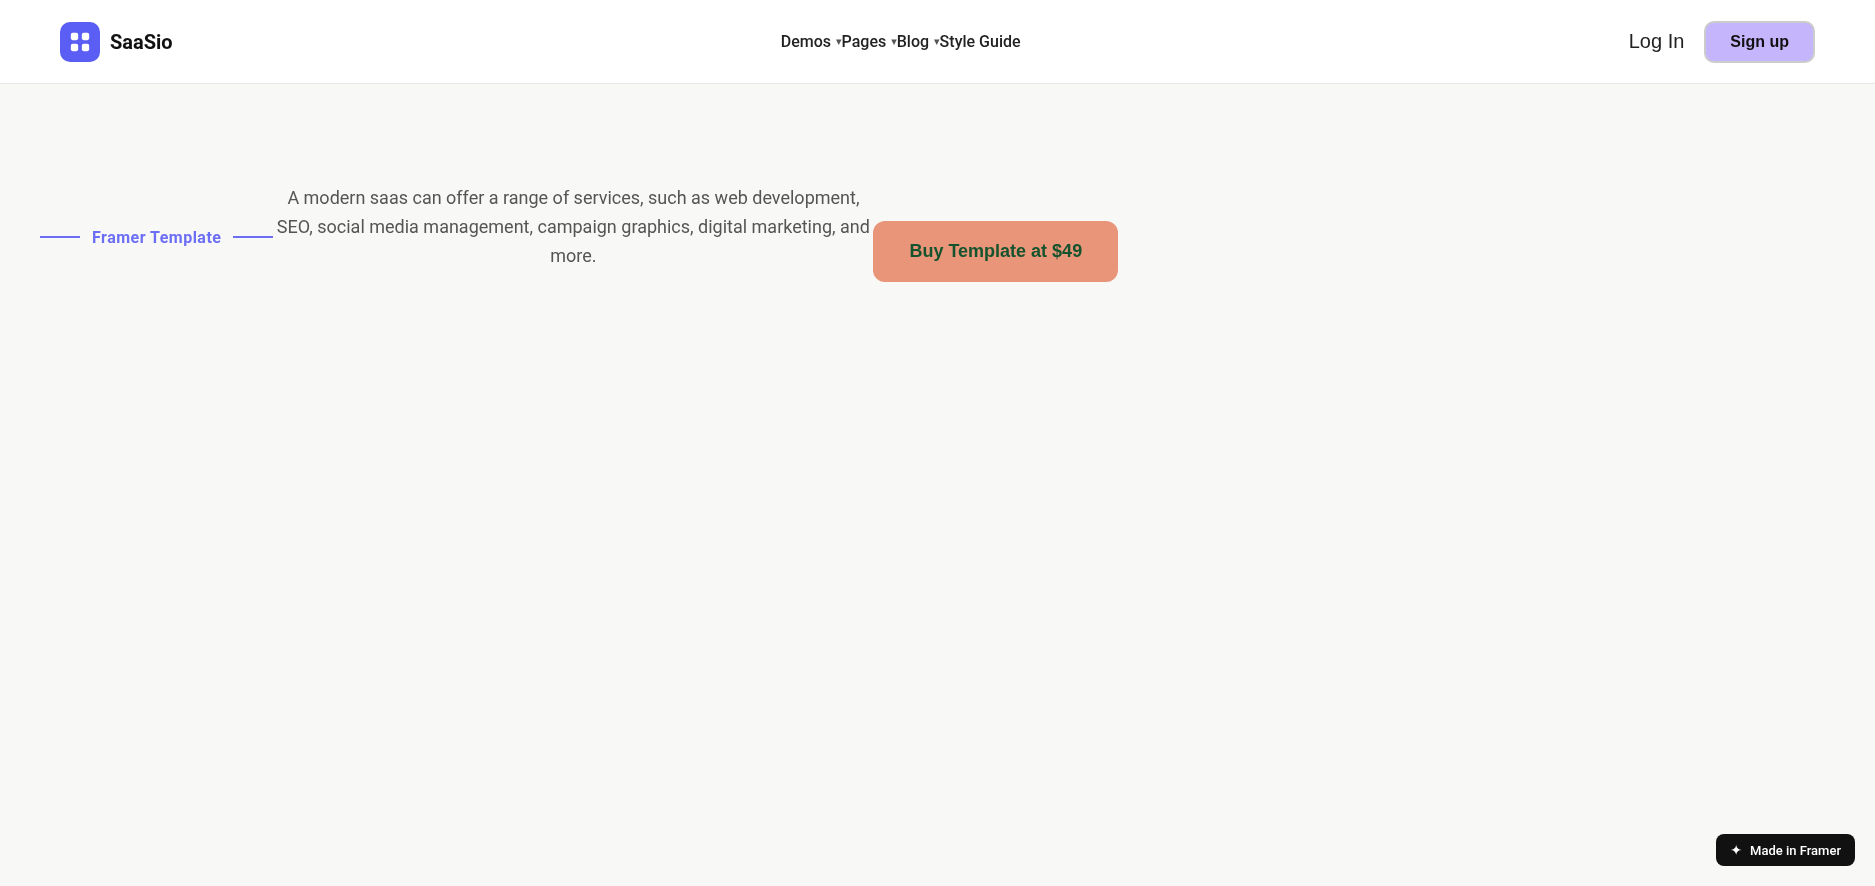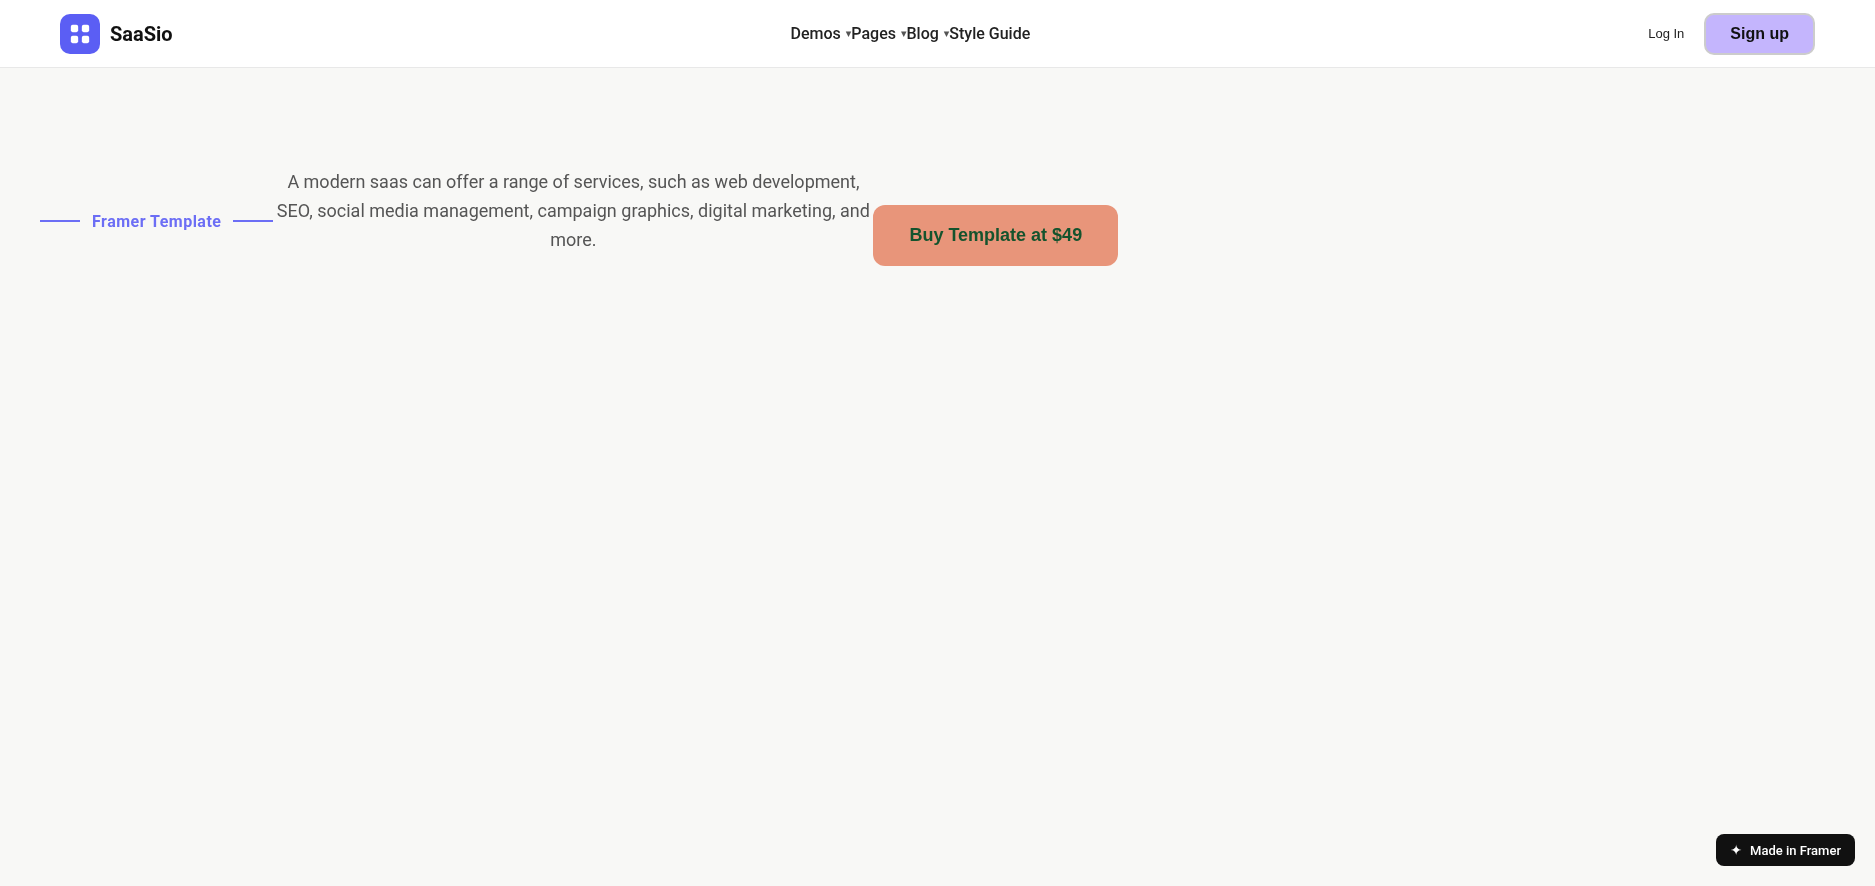--- a/index.html
+++ b/index.html
@@ -14,21 +14,21 @@
       min-height: 886px;
       color: #111;
     }
 
     
     nav {
       display: flex;
       align-items: center;
       justify-content: space-between;
       padding: 0 60px;
-      height: 68px;
+      height: 84px;
       background: #fff;
       border-bottom: 1px solid #e8e8e8;
     }
 
     .nav-left {
       display: flex;
       align-items: center;
       gap: 10px;
     }
 
@@ -74,21 +74,21 @@
       color: #555;
     }
 
     .nav-right {
       display: flex;
       align-items: center;
       gap: 20px;
     }
 
     .login-btn {
-      font-size: 13px;
+      font-size: 20px;
       font-weight: 500;
       color: #222;
       background: none;
       border: none;
       cursor: pointer;
     }
 
     .signup-btn {
       font-size: 16px;
       font-weight: 600;

